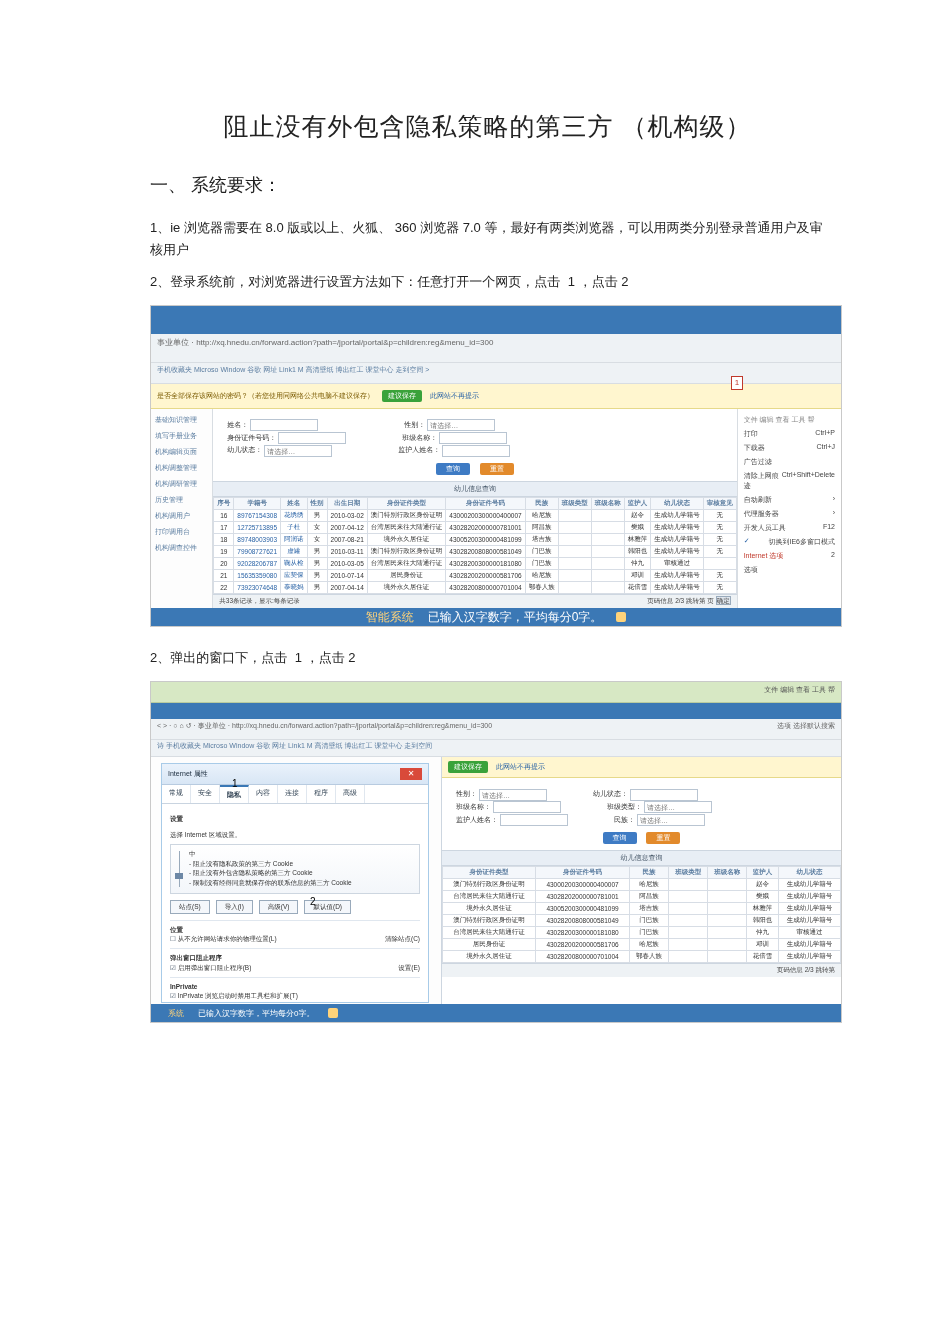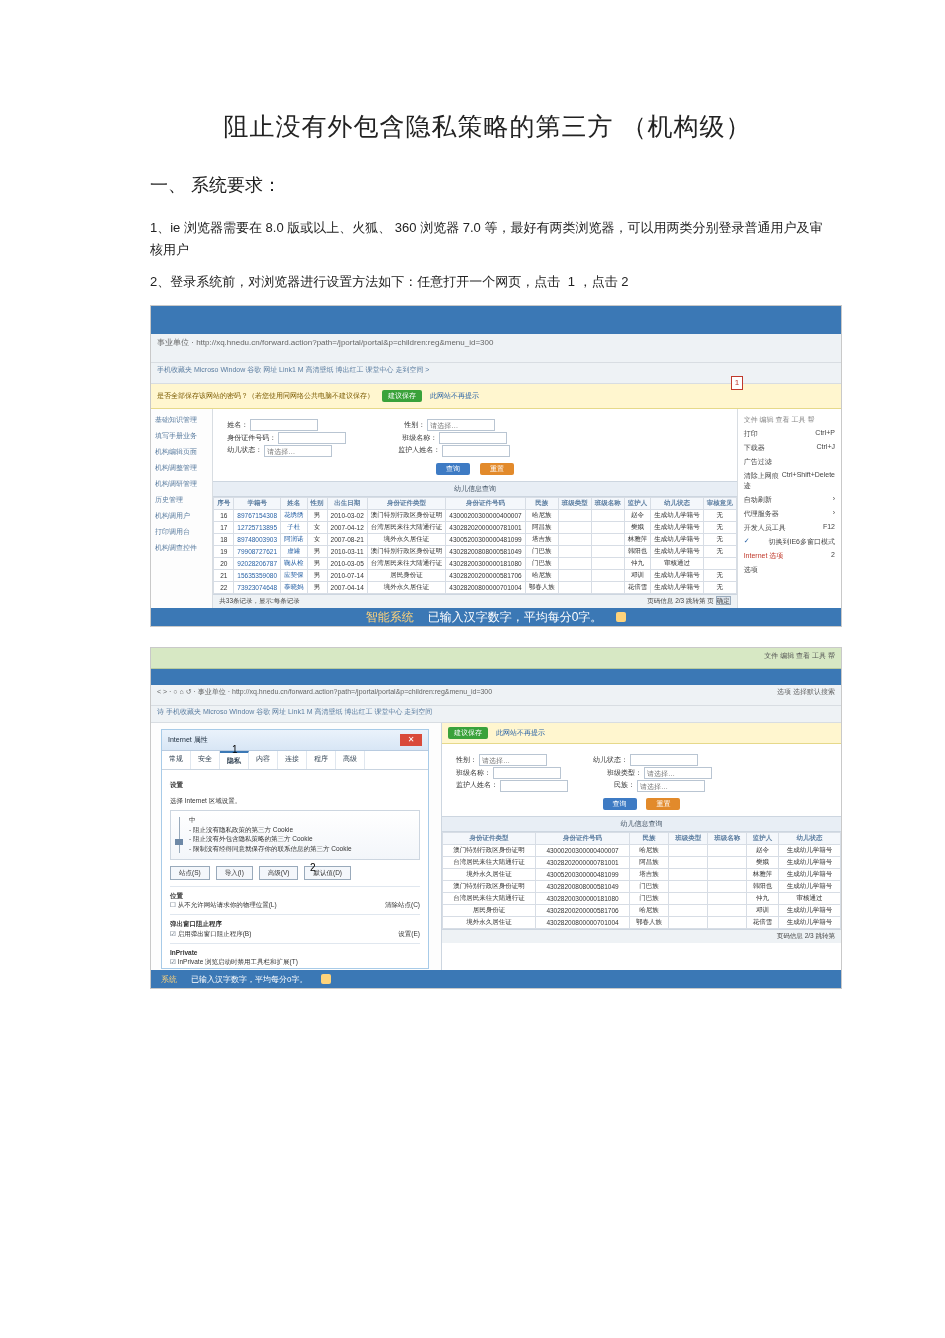--- a/index.html
+++ b/index.html
@@ -208,21 +208,21 @@
     font-size: 7px;
     color: #7a5a00;
     padding: 2px 6px;
     display: flex;
     gap: 8px;
     align-items: center;
   }
   .s2-bottombar{
     position:absolute; left:0; right:0; bottom:0; height:18px;
     background:#3b78b5; color:#fff; font-size:8px;
-    display:flex; align-items:center; padding:0 10px; gap:14px;
+    display:flex; align-items:center; padding:0 17px; gap:14px;
   }
   .s2-bottombar .orange{color:#ffd37a;}
   .s2-bottombar .ico{width:10px;height:10px;background:#ffd37a;border-radius:2px;}
   .mark1{ position:absolute; color:#000; font-size:10px;}
 </style>
 </head>
 <body>
 
 <div class="page">
 
@@ -464,20 +464,24 @@
         </div>
       </div>
       <div class="s1-bottombar">
         <span class="orange">智能系统</span>
         <span>已输入汉字数字，平均每分0字。</span>
         <span class="ico"></span>
       </div>
     </div>
   </div>
 
+  <p class="body">
+    <span>2、弹出的窗口下，点击</span>
+    <span class="annot">1 ，点击  2</span>
+  </p>
 
   <div class="screenshot">
     <div class="shot shot2">
       <div class="s2-top">
         <div style="float:right;font-size:7px;color:#555;padding:3px 6px;">文件  编辑  查看  工具 帮</div>
       </div>
       <div class="s2-bluebar"></div>
       <div class="s2-nav">
         &lt; &gt; · ○ ⌂ ↺ · 事业单位 · <span>http://xq.hnedu.cn/forward.action?path=/jportal/portal&amp;p=children:reg&amp;menu_id=300</span>
         <span style="float:right;">选项 选择默认搜索</span>

